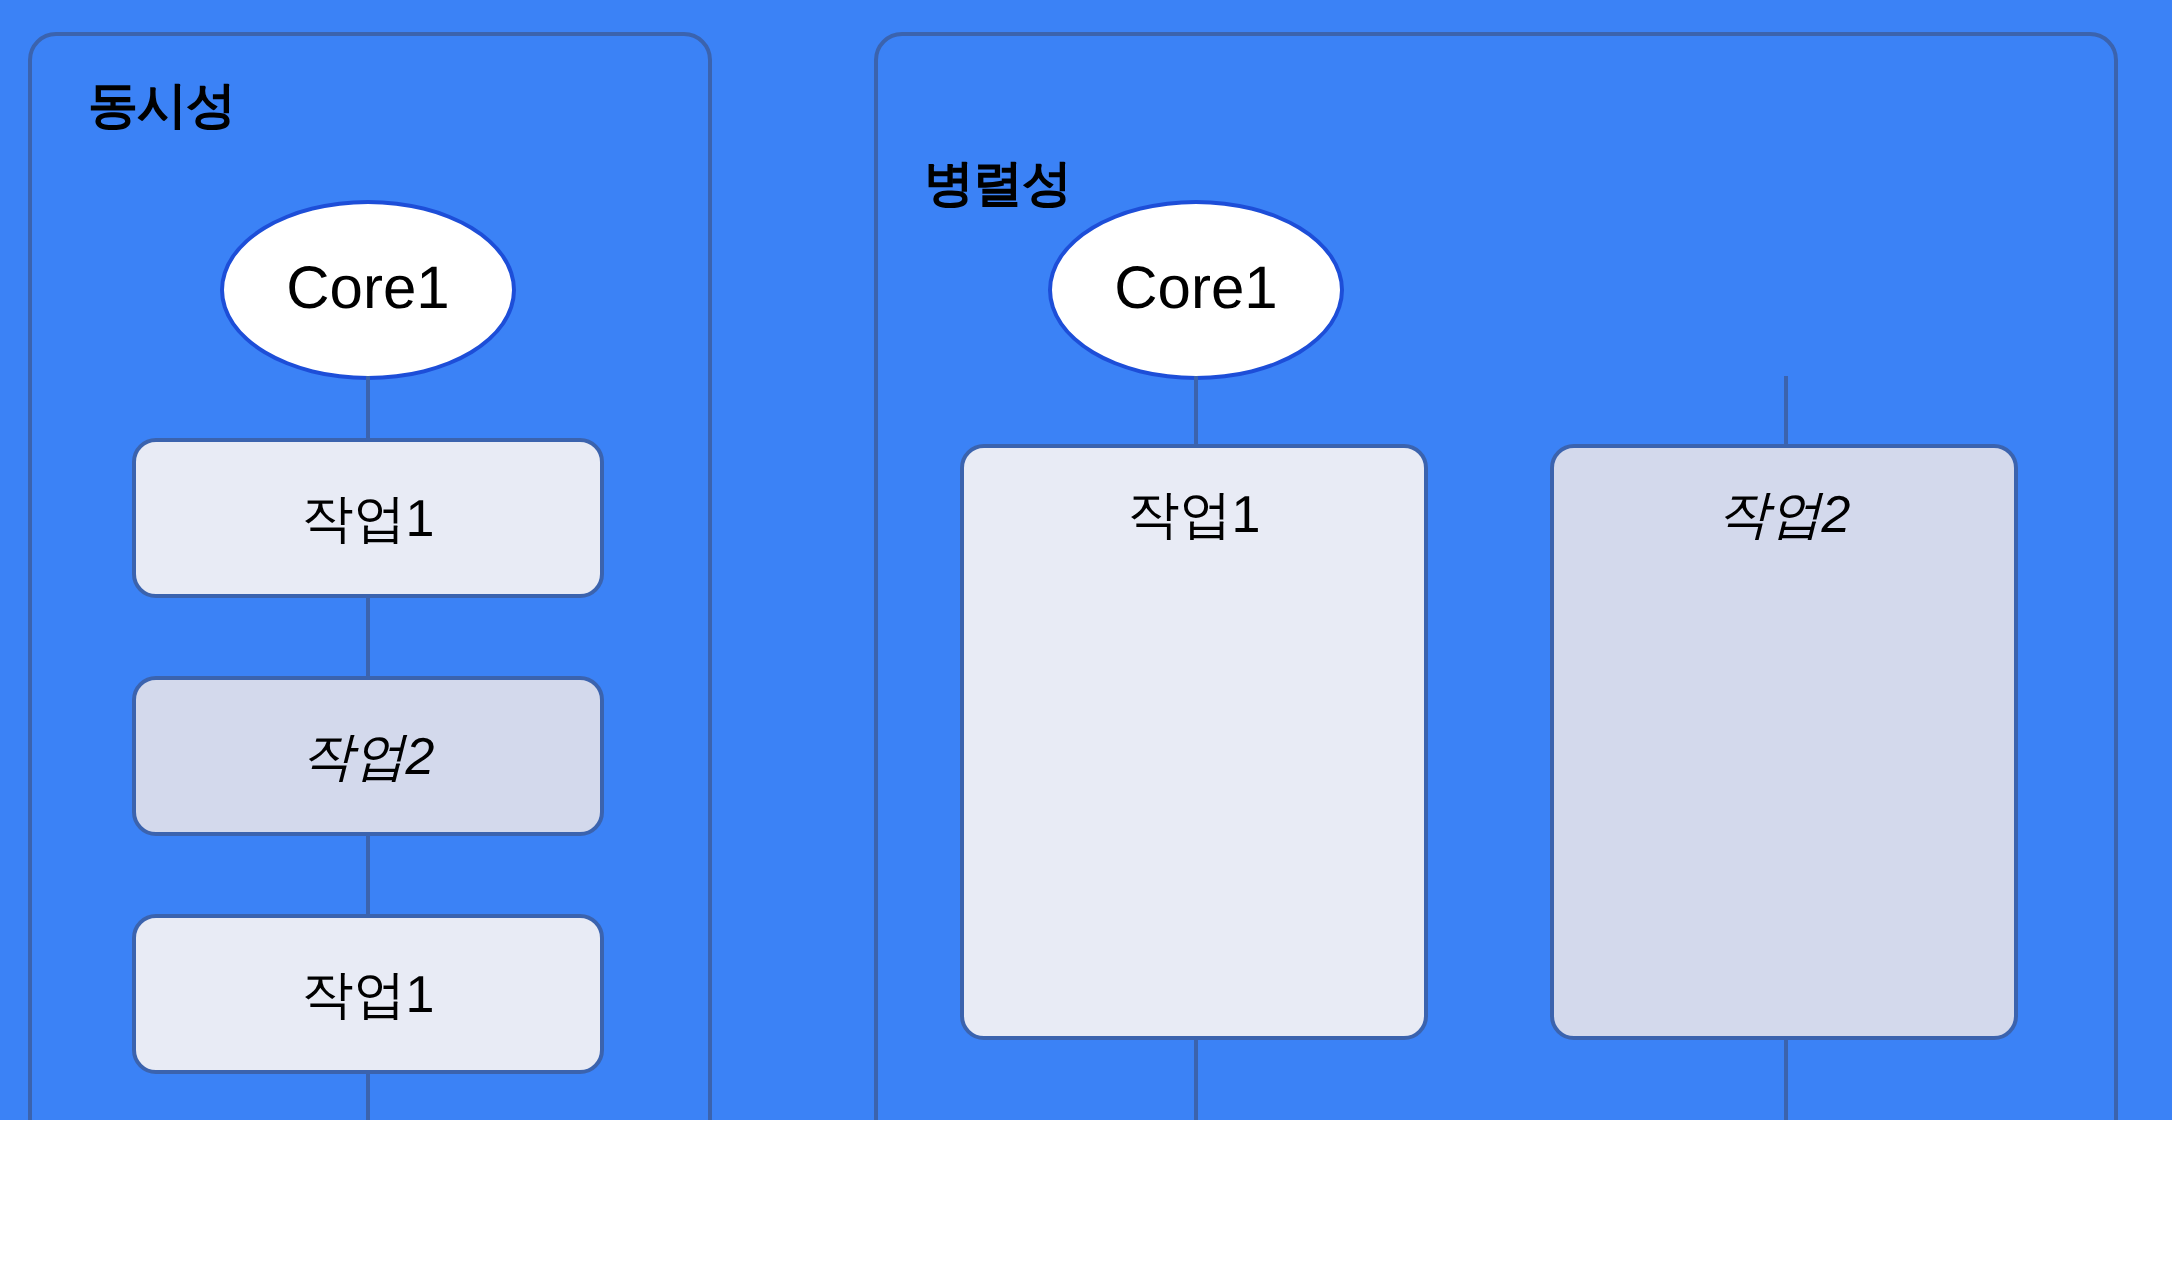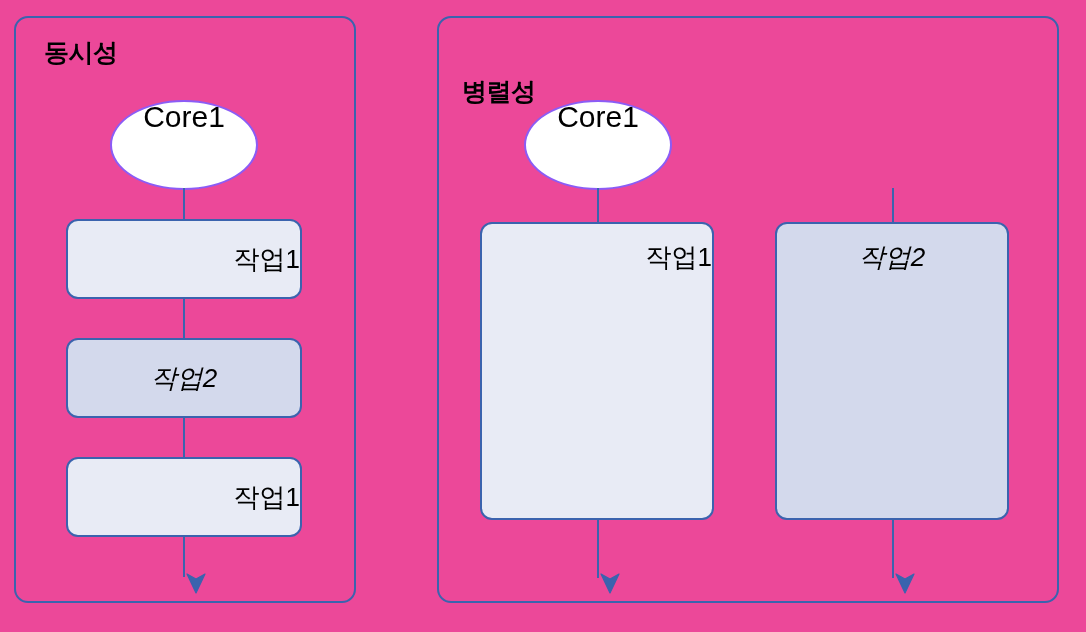--- a/index.html
+++ b/index.html
@@ -8,22 +8,22 @@
     padding: 0;
     background: #ffffff;
   }
   body {
     font-family: "Liberation Sans", "DejaVu Sans", sans-serif;
     -webkit-font-smoothing: antialiased;
   }
   #canvas {
     position: relative;
     width: 1086px;
-    height: 632px;
-    background: #ec4899;
+    height: 560px;
+    background: #3b82f6;
     overflow: hidden;
   }
 
   
   .panel {
     position: absolute;
     box-sizing: border-box;
     border: 2px solid #3b63ae;
     border-radius: 14px;
     background: transparent;
@@ -39,46 +39,46 @@
     letter-spacing: -0.5px;
     white-space: nowrap;
   }
   #title-concurrency { left: 44px;  top: 36px; }
   #title-parallelism { left: 462px; top: 36px; margin-top: 39px; }
 
   
   .core {
     position: absolute;
     box-sizing: border-box;
-    border: 2px solid #8b5cf6;
+    border: 2px solid #1d4ed8;
     border-radius: 50%;
     background: #ffffff;
     display: flex;
-    align-items: flex-start;
+    align-items: center;
     justify-content: center;
   }
   .core-label {
     font-size: 30px;
     color: #000000;
     line-height: 1;
     white-space: nowrap;
   }
 
   
   .task {
     position: absolute;
     box-sizing: border-box;
     border: 2px solid #3b63ae;
     border-radius: 12px;
     display: flex;
     justify-content: center;
   }
   .task.center   { align-items: center; }
   .task.top      { align-items: flex-start; padding-top: 20px; }
-  .task.fill-light { background: #e8ebf5; justify-content: flex-end; }
+  .task.fill-light { background: #e8ebf5; }
   .task.fill-dark  { background: #d3d9ec; font-style: italic; }
   .task-label {
     font-size: 26px;
     color: #000000;
     line-height: 1;
     white-space: nowrap;
   }
 
   
   .connector {

